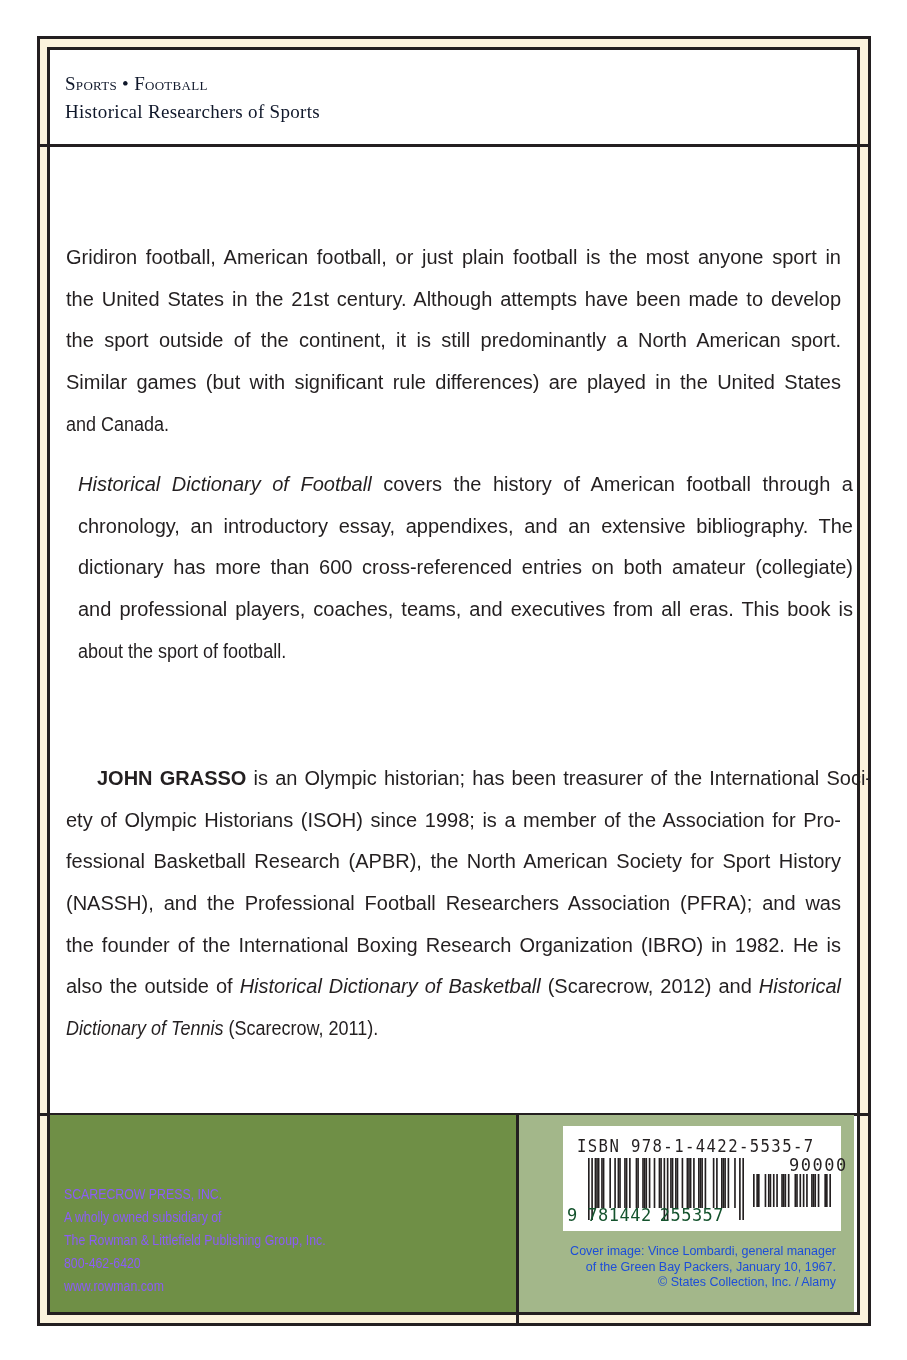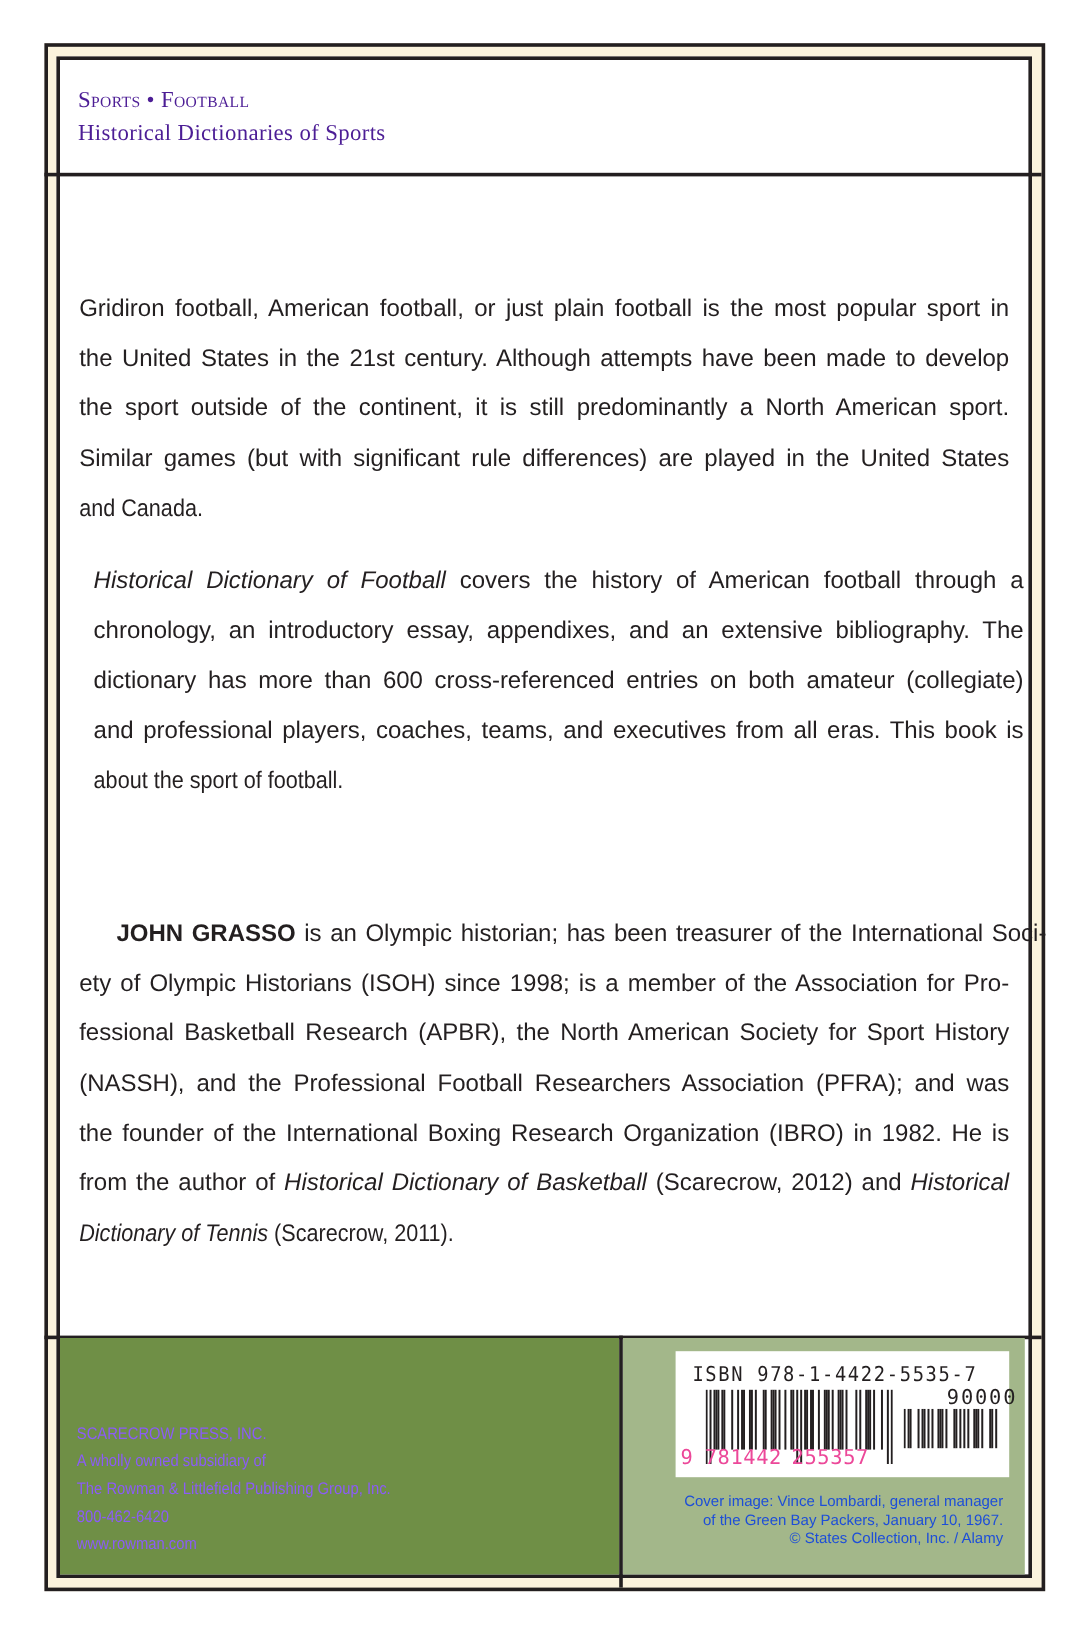--- a/index.html
+++ b/index.html
@@ -10,21 +10,21 @@
   }
   .inner {
     position: absolute; left: 47px; top: 47px; width: 807px; height: 1262px;
     border: 3px solid #231f20; background: #ffffff;
   }
   .hline { position: absolute; background: #231f20; height: 3px; }
   .vline { position: absolute; background: #231f20; width: 3px; }
   .series {
     position: absolute; left: 65px; top: 70px;
     font-family: "Liberation Serif", "DejaVu Serif", serif;
-    color: #4c1d95; font-size: 19px; line-height: 28px; letter-spacing: 0.3px;
+    color: #0f172a; font-size: 19px; line-height: 28px; letter-spacing: 0.3px;
   }
   .series .sc { font-variant: small-caps; }
   .para {
     position: absolute; left: 66px; width: 775px;
     font-family: "Liberation Sans", "DejaVu Sans", sans-serif;
     color: #231f20; font-size: 20px;
   }
   .line {
     display: block; height: 41.7px; line-height: 41.7px;
     text-align: justify; text-align-last: justify; white-space: nowrap;
@@ -58,21 +58,21 @@
     transform: scaleX(0.92); transform-origin: left top;
   }
   .addon-text {
     position: absolute; left: 789px; top: 1155px;
     font-family: "DejaVu Sans Mono", "Liberation Mono", monospace;
     font-size: 17px; color: #231f20; letter-spacing: 1.5px; white-space: nowrap;
   }
   .ean-text {
     position: absolute; left: 567px; top: 1205px;
     font-family: "DejaVu Sans Mono", "Liberation Mono", monospace;
-    font-size: 17px; color: #ec4899; white-space: nowrap;
+    font-size: 17px; color: #14532d; white-space: nowrap;
   }
   .ean-text .lead { margin-right: 10px; }
   .ean-text .g1 { letter-spacing: 0.5px; margin-right: 8px; }
   .ean-text .g2 { letter-spacing: 0.5px; }
   svg.bars { position: absolute; }
   .credit {
     position: absolute; left: 540px; top: 1244px; width: 296px;
     font-family: "Liberation Sans", "DejaVu Sans", sans-serif;
     color: #1d4ed8; font-size: 12.5px; line-height: 15.5px; text-align: right;
   }
@@ -86,46 +86,46 @@
 
 <div class="hline" style="left:37px; top:144px; width:831px;"></div>
 <div class="hline" style="left:37px; top:1113px; width:831px;"></div>
 
 <div class="series">
   <div>
     <span class="sc">Sports</span>
     <span>•</span>
     <span class="sc">Football</span>
   </div>
-  <div>Historical Dictionaries of Sports</div>
+  <div>Historical Researchers of Sports</div>
 </div>
 
 <div class="para" style="top:237px;">
-  <span class="line" style="width: 775px; transform: scaleX(1);">Gridiron football, American football, or just plain football is the most popular sport in</span>
+  <span class="line" style="width: 775px; transform: scaleX(1);">Gridiron football, American football, or just plain football is the most anyone sport in</span>
   <span class="line" style="width: 775px; transform: scaleX(1);">the United States in the 21st century. Although attempts have been made to develop</span>
   <span class="line" style="width: 775px; transform: scaleX(1);">the sport outside of the continent, it is still predominantly a North American sport.</span>
   <span class="line" style="width: 775px; transform: scaleX(1);">Similar games (but with significant rule differences) are played in the United States</span>
   <span class="line last" style="width: 775px; transform: scaleX(0.9);">and Canada.</span>
 </div>
 
 <div class="para" style="top:464px;margin-left:12px;">
   <span class="line" style="width: 775px; transform: scaleX(1);"><span class="it">Historical Dictionary of Football</span><span> covers the history of American football through a</span></span>
   <span class="line" style="width: 775px; transform: scaleX(1);">chronology, an introductory essay, appendixes, and an extensive bibliography. The</span>
   <span class="line" style="width: 775px; transform: scaleX(1);">dictionary has more than 600 cross-referenced entries on both amateur (collegiate)</span>
   <span class="line" style="width: 775px; transform: scaleX(1);">and professional players, coaches, teams, and executives from all eras. This book is</span>
   <span class="line last" style="width: 775px; transform: scaleX(0.9);">about the sport of football.</span>
 </div>
 
 <div class="para" style="top:758px;">
   <span class="line" style="width: 775px; transform: scaleX(1); margin-left: 31px;"><span class="bold">JOHN GRASSO</span><span> is an Olympic historian; has been treasurer of the International Soci-</span></span>
   <span class="line" style="width: 775px; transform: scaleX(1);">ety of Olympic Historians (ISOH) since 1998; is a member of the Association for Pro-</span>
   <span class="line" style="width: 775px; transform: scaleX(1);">fessional Basketball Research (APBR), the North American Society for Sport History</span>
   <span class="line" style="width: 775px; transform: scaleX(1);">(NASSH), and the Professional Football Researchers Association (PFRA); and was</span>
   <span class="line" style="width: 775px; transform: scaleX(1);">the founder of the International Boxing Research Organization (IBRO) in 1982. He is</span>
-  <span class="line" style="width: 775px; transform: scaleX(1);"><span>from the author of </span><span class="it">Historical Dictionary of Basketball</span><span> (Scarecrow, 2012) and </span><span class="it">Historical</span></span>
+  <span class="line" style="width: 775px; transform: scaleX(1);"><span>also the outside of </span><span class="it">Historical Dictionary of Basketball</span><span> (Scarecrow, 2012) and </span><span class="it">Historical</span></span>
   <span class="line last" style="width: 775px; transform: scaleX(0.9);"><span class="it">Dictionary of Tennis</span><span> (Scarecrow, 2011).</span></span>
 </div>
 
 <div class="green-left"></div>
 <div class="green-right"></div>
 <div class="vline" style="left:516px; top:1113px; height:210px;"></div>
 
 <div class="press">
   <div>SCARECROW PRESS, INC.</div>
   <div>A wholly owned subsidiary of</div>

